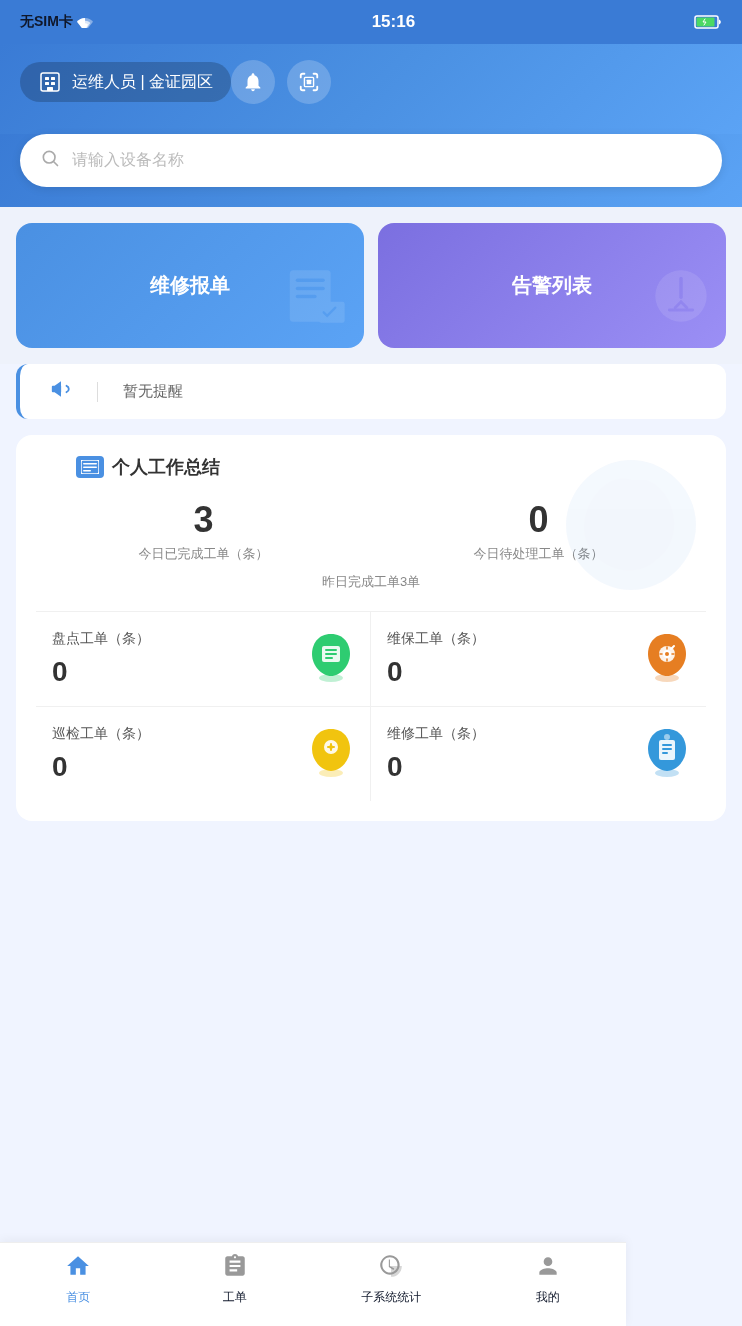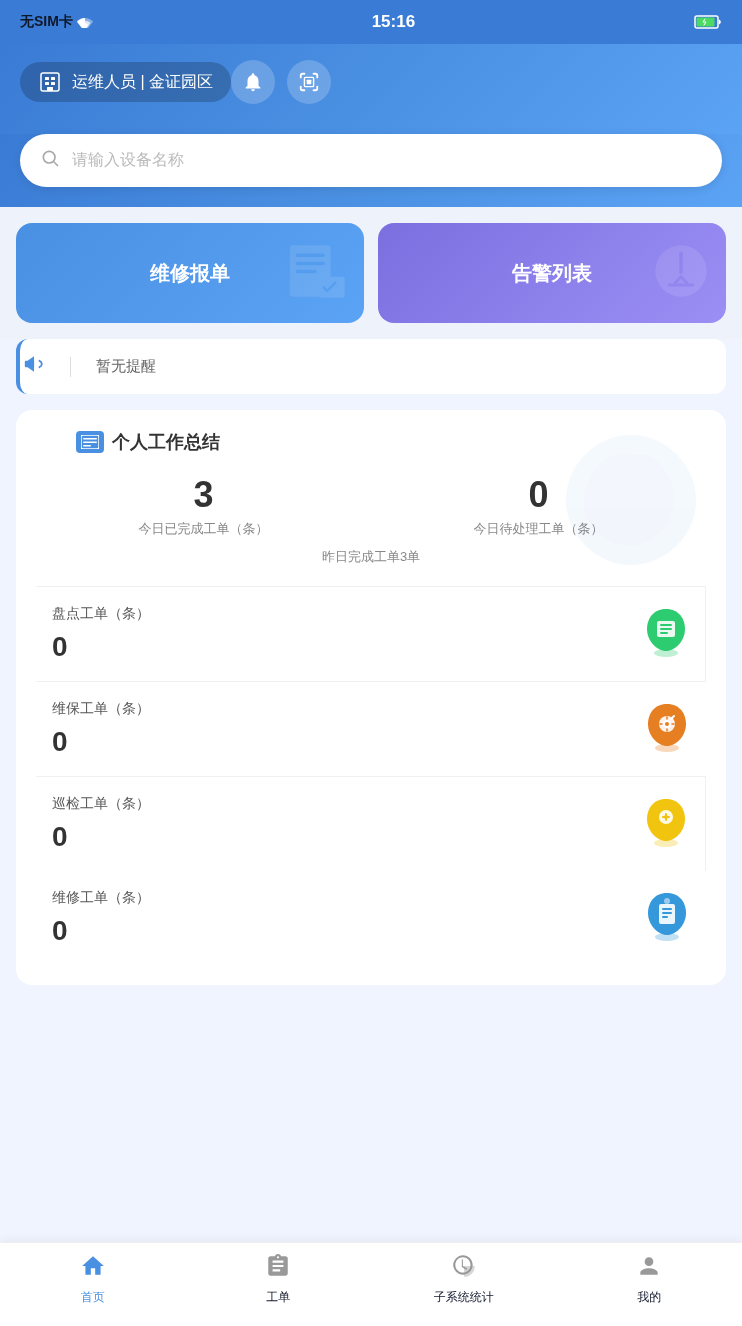--- a/index.html
+++ b/index.html
@@ -109,21 +109,21 @@
 
     
     .action-cards {
       padding: 16px 16px;
       display: flex;
       gap: 14px;
       background: #eef2fb;
     }
     .action-card {
       flex: 1;
-      height: 100px;
+      height: 125px;
       border-radius: 16px;
       display: flex;
       align-items: center;
       justify-content: center;
       position: relative;
       overflow: hidden;
       cursor: pointer;
     }
     .action-card-repair {
       background: linear-gradient(135deg, #4a90e2, #5ba3f5);
@@ -144,21 +144,21 @@
       font-size: 50px;
       opacity: 0.3;
       color: white;
     }
 
     
     .notice-bar {
       margin: 0 16px 16px;
       background: white;
       border-radius: 12px;
-      padding: 14px 3px;
+      padding: 14px 30px;
       display: flex;
       align-items: center;
       gap: 25px;
       border-left: 4px solid #4a90e2;
     }
     .notice-icon {
       color: #4a90e2;
       font-size: 20px;
     }
     .notice-divider {
@@ -222,21 +222,21 @@
     .work-stat-sub {
       text-align: center;
       font-size: 13px;
       color: #888;
       margin-bottom: 20px;
     }
 
     
     .work-order-grid {
       display: grid;
-      grid-template-columns: 1fr;
+      grid-template-columns: 1fr 1fr;
       gap: 0;
       border-top: 1px solid #f0f0f0;
     }
     .work-order-item {
       padding: 18px 16px;
       position: relative;
     }
     .work-order-item:nth-child(1),
     .work-order-item:nth-child(2) {
       border-bottom: 1px solid #f0f0f0;
@@ -253,21 +253,21 @@
     .work-order-count {
       font-size: 28px;
       font-weight: 600;
       color: #333;
     }
 
     
     .bottom-nav {
       position: fixed;
       bottom: 0;
-      width: 742px;
+      width: 626px;
       background: white;
       display: flex;
       justify-content: space-around;
       align-items: center;
       padding: 10px 0 20px;
       border-top: 1px solid #eee;
       box-shadow: 0 -2px 10px rgba(0,0,0,0.05);
     }
     .nav-item {
       display: flex;

